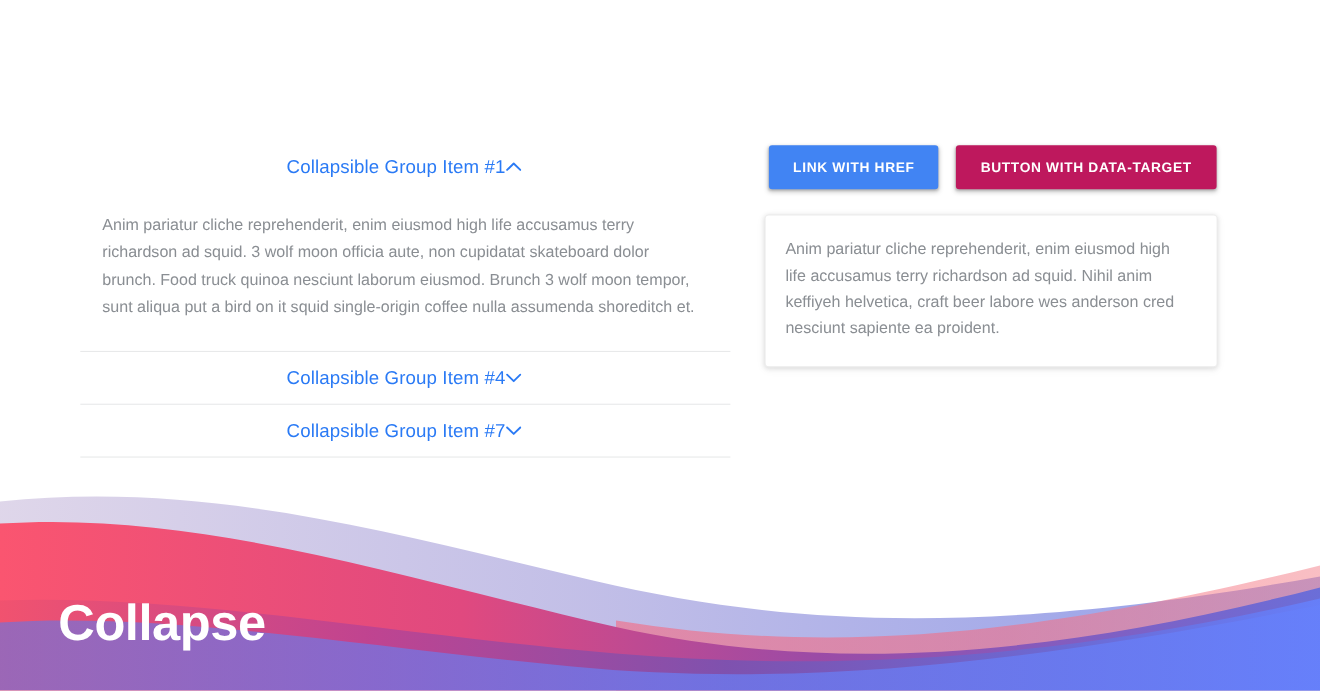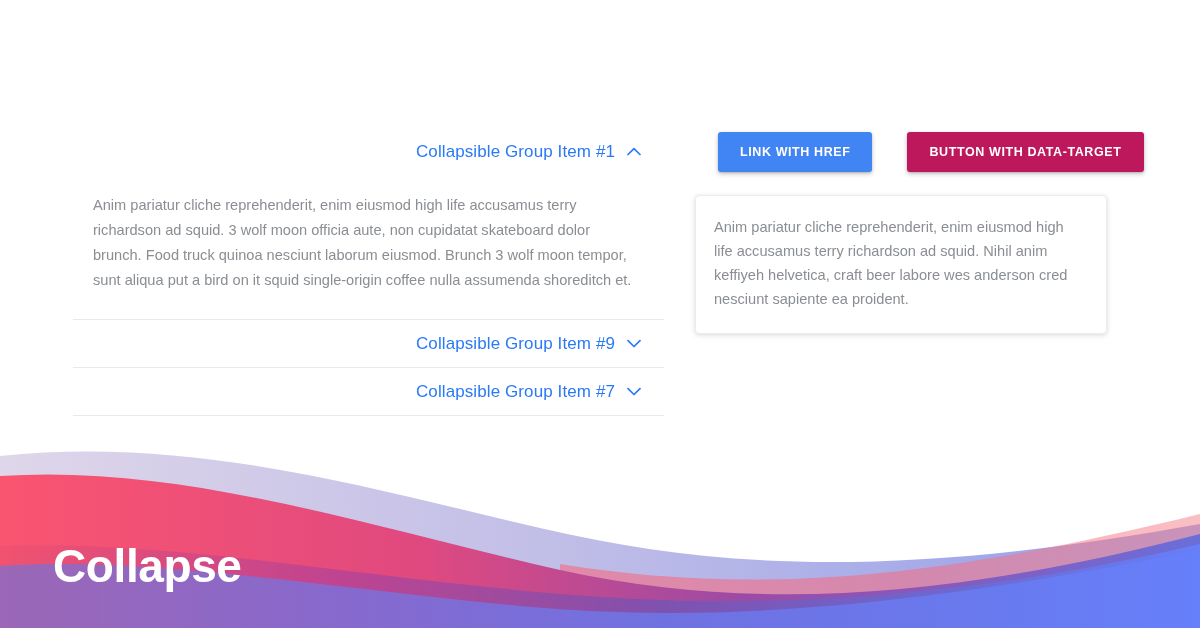--- a/index.html
+++ b/index.html
@@ -23,24 +23,23 @@
   .accordion {
     position: absolute;
     left: 73px;
     top: 128px;
     width: 591px;
   }
   .acc-item { position: relative; }
   .acc-header {
     display: flex;
     align-items: center;
-    justify-content: flex-end;
+    justify-content: center;
     height: 47px;
     cursor: pointer;
-    gap: 12px;
   }
   .acc-title {
     font-size: 17px;
     color: #2a7af5;
     letter-spacing: .1px;
     padding-left: 20px;
   }
   .acc-chevron {
     padding-right: 23px;
     display: flex;
@@ -78,21 +77,20 @@
     font-size: 12.5px;
     font-weight: bold;
     letter-spacing: .6px;
     padding: 0 22px;
     height: 40px;
     line-height: 40px;
     cursor: pointer;
     font-family: "Liberation Sans", sans-serif;
     box-shadow: 0 2px 5px rgba(0,0,0,.22), 0 1px 2px rgba(0,0,0,.14);
     white-space: nowrap;
-    margin-left: 19px;
   }
   .btn-primary { background: #4184f3; }
   .btn-secondary { background: #be185d; }
 
   
   .card {
     position: absolute;
     left: 695px;
     top: 195px;
     width: 412px;
@@ -149,21 +147,21 @@
         </span>
       </div>
       <div class="acc-body">
         <p>Anim pariatur cliche reprehenderit, enim eiusmod high life accusamus terry richardson ad squid. 3 wolf moon officia aute, non cupidatat skateboard dolor brunch. Food truck quinoa nesciunt laborum eiusmod. Brunch 3 wolf moon tempor, sunt aliqua put a bird on it squid single-origin coffee nulla assumenda shoreditch et.</p>
       </div>
       <div class="divider"></div>
     </div>
 
     <div class="acc-item">
       <div class="acc-header">
-        <span class="acc-title">Collapsible Group Item #9</span>
+        <span class="acc-title">Collapsible Group Item #4</span>
         <span class="acc-chevron">
           <svg width="14" height="9" viewBox="0 0 14 9" fill="none" xmlns="http://www.w3.org/2000/svg">
             <path d="M1 1.6L7 7.5L13 1.6" stroke="#2a7af5" stroke-width="1.7" stroke-linecap="round" stroke-linejoin="round"></path>
           </svg>
         </span>
       </div>
       <div class="divider"></div>
     </div>
 
     <div class="acc-item">

